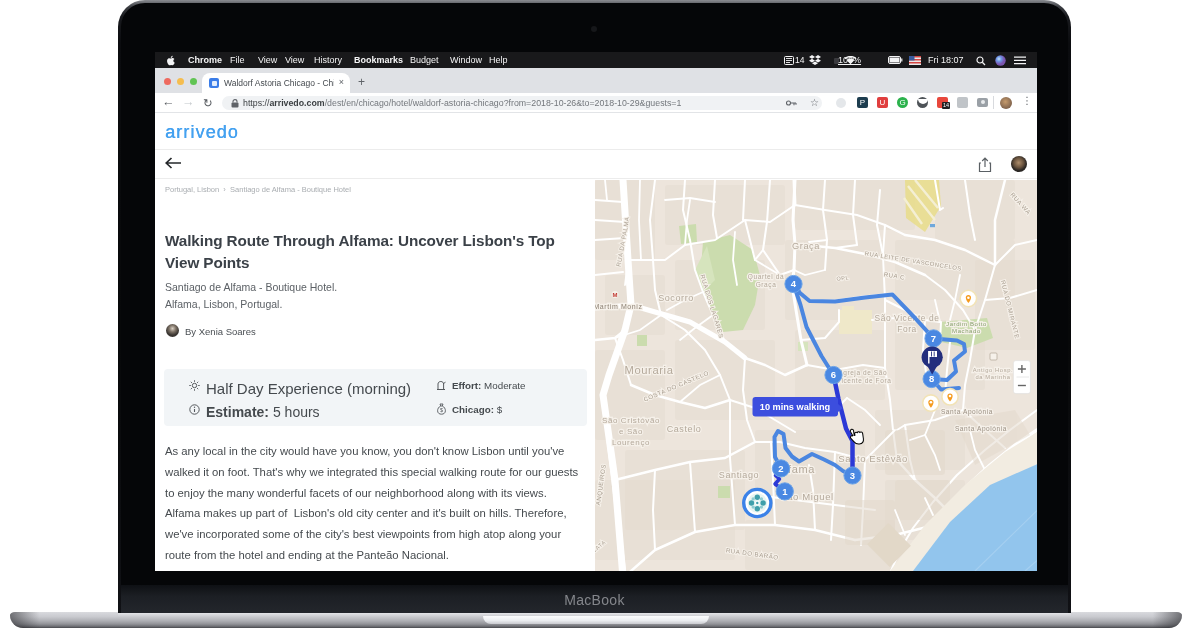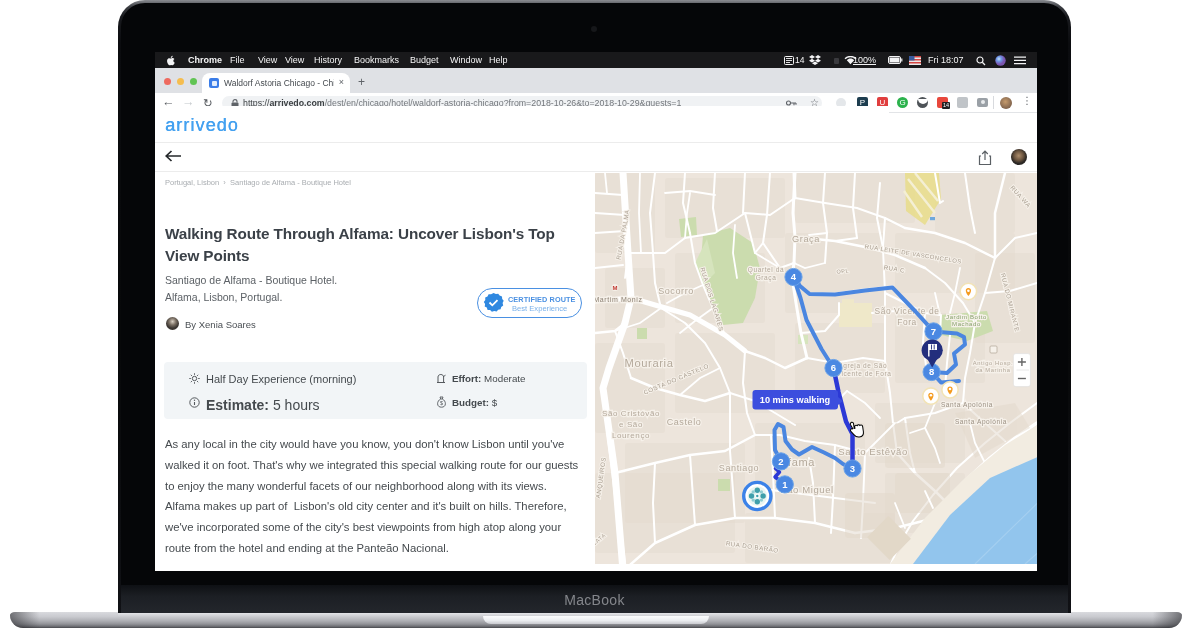--- a/index.html
+++ b/index.html
@@ -30,21 +30,21 @@
 #menubar{left:0;top:0;width:882px;height:16px;background:#19191b;color:#f4f4f5;font-size:9px;}
 #menubar span{position:absolute;top:3px;white-space:nowrap;}
 
 #tabbar{left:0;top:16px;width:882px;height:25px;background:#dfe1e5;}
 .tl{position:absolute;top:10px;width:7px;height:7px;border-radius:50%;}
 #tab{position:absolute;left:47px;top:5px;width:148px;height:20px;background:#ffffff;border-radius:8px 8px 0 0;}
 
 #toolbar{left:0;top:41px;width:882px;height:19px;background:#ffffff;border-bottom:1px solid #e2e4e7;}
 #urlbar{position:absolute;left:67px;top:2.5px;width:600px;height:14px;background:#f0f2f4;border-radius:7px;}
 
-#page{left:0;top:54px;width:734px;height:458px;background:#ffffff;}
+#page{left:0;top:61px;width:734px;height:458px;background:#ffffff;}
 #maparea{position:absolute;left:439.5px;top:67px;width:442.5px;height:391px;}
 .hairline{position:absolute;left:0;width:882px;height:1px;background:#ececec;}
 </style>
 </head>
 <body>
 <div class="abs" id="base"></div>
 <div class="abs" id="base-shade"></div>
 <div class="abs" id="shell">
     <div class="abs" id="shell-in"></div>
   </div>
@@ -59,38 +59,38 @@
 
   <div class="abs" id="menubar">
     <svg style="position:absolute;left:11px;top:3px;" width="9" height="11" viewBox="0 0 16 19">
         <path fill="#f4f4f5" d="M13.1,10.1c0-2.1,1.7-3.1,1.8-3.2c-1-1.4-2.5-1.6-3-1.7c-1.3-0.1-2.5,0.8-3.2,0.8c-0.7,0-1.7-0.7-2.7-0.7C4.6,5.3,3.3,6.1,2.6,7.4c-1.5,2.6-0.4,6.4,1,8.5c0.7,1,1.5,2.2,2.6,2.1c1.1,0,1.5-0.7,2.7-0.7c1.3,0,1.6,0.7,2.8,0.7c1.1,0,1.9-1,2.6-2.1c0.8-1.2,1.1-2.3,1.2-2.4C15.4,13.5,13.2,12.6,13.1,10.1z M11,3.8c0.6-0.7,1-1.7,0.9-2.7C11,1.1,10,1.7,9.4,2.4C8.8,3,8.4,4,8.5,4.9C9.4,5,10.4,4.5,11,3.8z"></path>
       </svg>
     <span style="left:33px;font-weight:bold;">Chrome</span>
     <span style="left:75px;">File</span>
     <span style="left:103px;">View</span>
     <span style="left:130px;">View</span>
     <span style="left:159px;">History</span>
-    <span style="left:199px;">Bookmarks</span>
+    <span style="left:199px;font-weight:bold;">Bookmarks</span>
     <span style="left:255px;">Budget</span>
     <span style="left:295px;text-align:right;">Window</span>
     <span style="left:334px;">Help</span>
     <svg style="position:absolute;left:629px;top:3.5px;" width="10" height="9" viewBox="0 0 10 9">
         <rect x="0.5" y="0.5" width="9" height="8" rx="1" fill="none" stroke="#f4f4f5"></rect>
         <path d="M2,2.5 L8,2.5 M2,4.5 L8,4.5 M2,6.5 L6,6.5" stroke="#f4f4f5" stroke-width="0.9"></path>
       </svg>
     <span style="left:640px;font-size:8.5px;">14</span>
     <svg style="position:absolute;left:654px;top:3px;" width="12" height="10" viewBox="0 0 24 20">
         <path fill="#f4f4f5" d="M6,0 L12,3.8 6,7.6 0,3.8Z M18,0 L24,3.8 18,7.6 12,3.8Z M6,7.6 L12,11.4 6,15.2 0,11.4Z M18,7.6 L24,11.4 18,15.2 12,11.4Z M6,16.3 L12,20 18,16.3 12,12.9Z"></path>
       </svg>
     <span style="position:absolute;left:679px;top:6px;width:5px;height:6px;background:#3a3a3e;border-radius:1px;"></span>
     <svg style="position:absolute;left:689px;top:4px;" width="13" height="9" viewBox="0 0 13 9">
         <path d="M6.5,8.3 L2.8,4.2 C4.8,2 8.2,2 10.2,4.2 Z" fill="#f4f4f5"></path>
         <path d="M1,2.8 C4,-0.3 9,-0.3 12,2.8" stroke="#f4f4f5" stroke-width="1.3" fill="none"></path>
       </svg>
-    <span style="left:698px;text-decoration:underline;">100%</span>
+    <span style="left:683px;text-decoration:underline;">100%</span>
     <svg style="position:absolute;left:733px;top:4px;" width="15" height="8" viewBox="0 0 15 8">
         <rect x="0.5" y="0.5" width="12" height="7" rx="1.5" fill="none" stroke="#f4f4f5"></rect>
         <rect x="1.5" y="1.5" width="10" height="5" rx="0.5" fill="#f4f4f5"></rect>
         <path d="M13.8,2.5 L13.8,5.5" stroke="#f4f4f5" stroke-width="1.2"></path>
       </svg>
     <svg style="position:absolute;left:754px;top:3.5px;" width="12" height="9" viewBox="0 0 12 9">
         <rect width="12" height="9" fill="#e8e9eb"></rect>
         <rect width="12" height="1.5" y="0" fill="#d64541"></rect>
         <rect width="12" height="1.5" y="3" fill="#d64541"></rect>
         <rect width="12" height="1.5" y="6" fill="#d64541"></rect>
@@ -174,61 +174,53 @@
       </svg>
     <div style="position:absolute;left:856px;top:43px;width:16px;height:16px;border-radius:50%;background:radial-gradient(circle at 48% 42%,#ad8d6c 0%,#6a543f 38%,#2b2724 62%);"></div>
     <div class="hairline" style="top:64.5px;"></div>
 
     <div style="position:absolute;left:10px;top:72px;font-size:7.5px;color:#a9adb1;">Portugal, Lisbon &nbsp;›&nbsp; Santiago de Alfama - Boutique Hotel</div>
     <div style="position:absolute;left:10px;top:117px;font-size:15.3px;line-height:21.5px;font-weight:bold;color:#3b4148;letter-spacing:-0.1px;">Walking Route Through Alfama: Uncover Lisbon's Top<br>View Points</div>
     <div style="position:absolute;left:10px;top:166px;font-size:10.5px;line-height:17px;color:#5c6166;">Santiago de Alfama - Boutique Hotel.<br>Alfama, Lisbon, Portugal.</div>
     <div style="position:absolute;left:11px;top:211px;width:13px;height:13px;border-radius:50%;background:radial-gradient(circle at 50% 35%,#d9d0c4 0%,#7c7165 32%,#3a3531 62%);"></div>
     <div style="position:absolute;left:30px;top:213px;font-size:9.5px;color:#4a4f54;">By Xenia Soares</div>
 
-    <div style="position:absolute;left:322px;top:182px;width:103px;height:28px;border:1.5px solid #4a90e2;border-radius:16px;background:#fff;">
-      <svg style="position:absolute;left:5px;top:3px;" width="21" height="21" viewBox="0 0 21 21">
-          <path d="M10.5,1 L12.9,2.1 15.2,1.7 16.6,3.6 19,4.4 19.2,6.9 20.7,8.8 19.6,11 20.2,13.4 18.2,14.9 17.6,17.3 15.2,17.7 13.6,19.6 11.2,18.9 8.9,19.8 7.1,18.1 4.6,18 3.8,15.6 1.7,14.4 2.1,12 0.8,9.9 2.3,7.9 2.2,5.4 4.5,4.4 5.6,2.2 8.1,2.3 Z" fill="#2f88e0"></path>
-          <path d="M6.5,10.5 L9.3,13.3 L14.5,8.1" stroke="#ffffff" stroke-width="1.8" fill="none"></path>
-        </svg>
-      <div style="position:absolute;left:30px;top:6px;font-size:7.3px;font-weight:bold;color:#4a90e2;letter-spacing:.1px;">CERTIFIED ROUTE</div>
-      <div style="position:absolute;left:34px;top:15px;font-size:7.6px;color:#7ab1ea;">Best Experience</div>
-    </div>
 
     <div style="position:absolute;left:9px;top:256px;width:423px;height:57px;background:#f2f5f7;border-radius:4px;">
       <svg style="position:absolute;left:25px;top:11px;" width="11" height="11" viewBox="0 0 11 11">
           <circle cx="5.5" cy="5.5" r="2.2" fill="none" stroke="#55595d" stroke-width="1"></circle>
           <g stroke="#55595d" stroke-width="1">
             <path d="M5.5,0.3 L5.5,1.8"></path>
             <path d="M5.5,9.2 L5.5,10.7"></path>
             <path d="M0.3,5.5 L1.8,5.5"></path>
             <path d="M9.2,5.5 L10.7,5.5"></path>
             <path d="M1.8,1.8 L2.9,2.9"></path>
             <path d="M8.1,8.1 L9.2,9.2"></path>
             <path d="M9.2,1.8 L8.1,2.9"></path>
             <path d="M2.9,8.1 L1.8,9.2"></path>
           </g>
         </svg>
-      <span style="position:absolute;left:42px;top:11px;font-size:11px;color:#454a4e;">Half Day Experience (morning)</span>
+      <span style="position:absolute;left:42px;top:11px;font-size:15px;color:#454a4e;">Half Day Experience (morning)</span>
       <svg style="position:absolute;left:25px;top:35px;" width="11" height="11" viewBox="0 0 11 11">
           <circle cx="5.5" cy="5.5" r="4.7" fill="none" stroke="#55595d" stroke-width="1"></circle>
           <circle cx="5.5" cy="3.2" r="0.7" fill="#55595d"></circle>
           <path d="M5.5,5 L5.5,8" stroke="#55595d" stroke-width="1.1"></path>
         </svg>
       <span style="position:absolute;left:42px;top:35px;font-size:14px;color:#454a4e;"><b>Estimate:</b> 5 hours</span>
       <svg style="position:absolute;left:271px;top:11px;" width="12" height="11" viewBox="0 0 12 11">
           <path d="M2,9.5 L10,9.5 M3,9.5 L3,4 C3,2.5 4.2,1.5 5.8,1.5 C7.4,1.5 8.6,2.5 8.6,4 L8.6,9.5" stroke="#55595d" stroke-width="1" fill="none"></path>
           <path d="M8.6,3.5 L10.5,2.2" stroke="#55595d" stroke-width="1"></path>
         </svg>
       <span style="position:absolute;left:288px;top:11px;font-size:9.8px;color:#454a4e;text-align:center;"><b>Effort:</b> Moderate</span>
       <svg style="position:absolute;left:272px;top:34px;" width="11" height="12" viewBox="0 0 11 12">
           <path d="M4,1 L7,1 L6.3,3 L4.7,3 Z" fill="none" stroke="#55595d" stroke-width="0.9"></path>
           <path d="M4.7,3 C2.6,4 1.6,5.8 1.6,7.8 C1.6,10 3.3,11.2 5.5,11.2 C7.7,11.2 9.4,10 9.4,7.8 C9.4,5.8 8.4,4 6.3,3" fill="none" stroke="#55595d" stroke-width="0.9"></path>
           <text x="5.5" y="9.3" font-size="5.5" fill="#55595d" text-anchor="middle" font-family="Liberation Sans, sans-serif">$</text>
         </svg>
-      <span style="position:absolute;left:288px;top:35px;font-size:9.8px;color:#454a4e;"><b>Budget:</b> $</span>
+      <span style="position:absolute;left:288px;top:35px;font-size:9.8px;color:#454a4e;"><b>Chicago:</b> $</span>
     </div>
 
     <div style="position:absolute;left:10px;top:328px;font-size:11.3px;line-height:20.8px;color:#454a4e;">
       As any local in the city would have you know, you don't know Lisbon until you've<br>
       walked it on foot. That's why we integrated this special walking route for our guests<br>
       to enjoy the many wonderful facets of our neighborhood along with its views.<br>
       Alfama makes up part of&nbsp; Lisbon's old city center and it's built on hills. Therefore,<br>
       we've incorporated some of the city's best viewpoints from high atop along your<br>
       route from the hotel and ending at the Panteão Nacional.
     </div>

